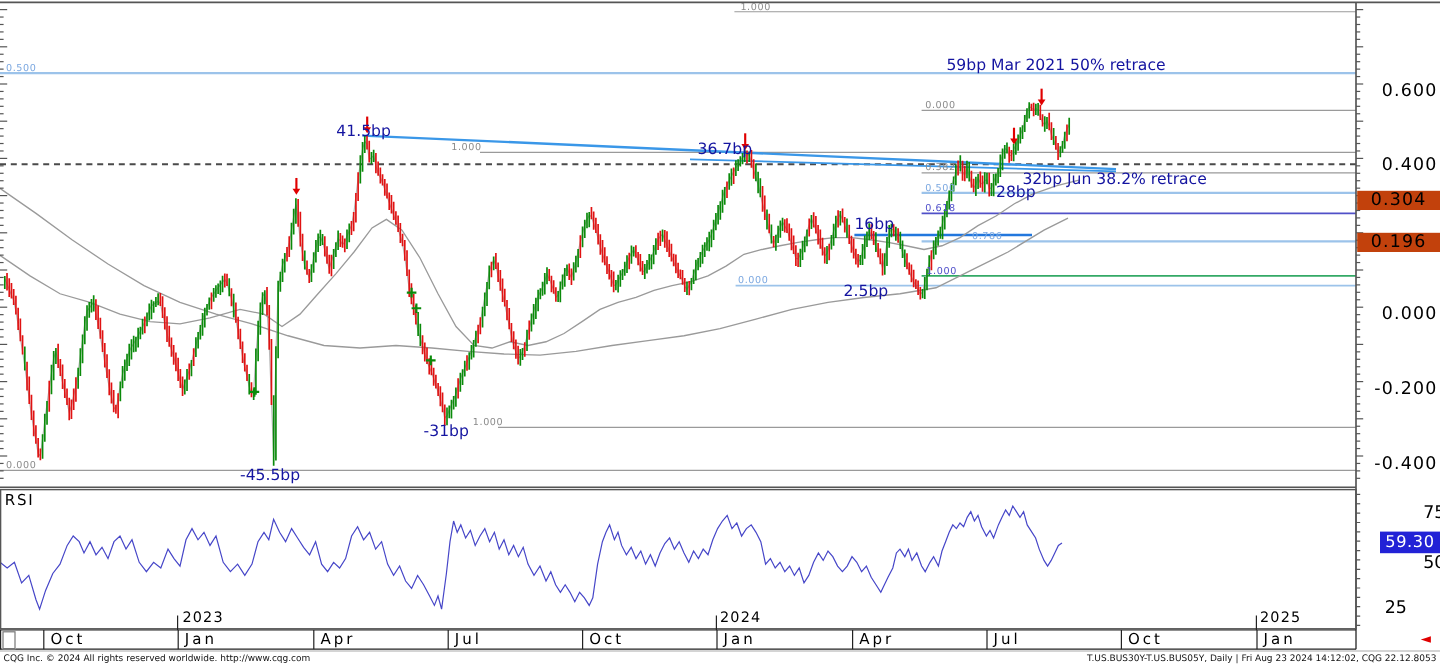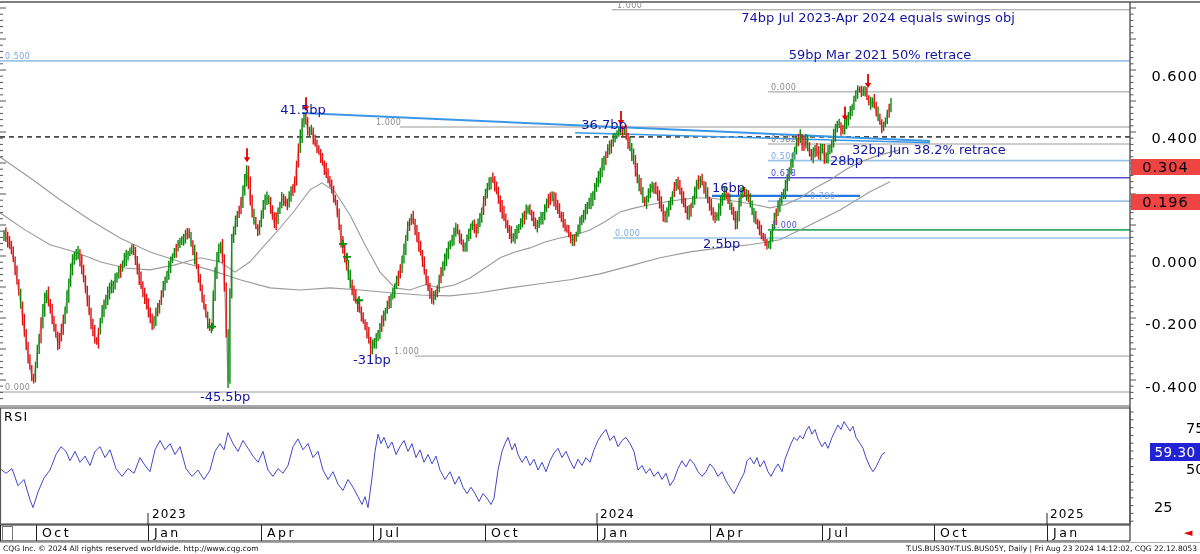--- a/index.html
+++ b/index.html
@@ -4,21 +4,21 @@
 <style>
   html,body{margin:0;padding:0;background:#fff;}
   #root{position:relative;width:1200px;height:554px;background:#fff;overflow:hidden;
         font-family:"DejaVu Sans","Liberation Sans",sans-serif;}
   #chart-svg{position:absolute;left:0;top:0;}
   .ann{position:absolute;color:#1414a0;font-size:13px;white-space:nowrap;z-index:6;}
   .ann.center{transform:translateX(-50%);}
   .fiblab{position:absolute;font-size:8px;white-space:nowrap;z-index:5;letter-spacing:0.5px;}
   .yaxlab{position:absolute;left:1132px;width:66px;text-align:right;font-size:14.5px;
           letter-spacing:1px;color:#000;z-index:6;padding-right:2px;margin-top:20px;}
-  .yaxlab.hl{background:#ef4444;left:1131px;width:69px;padding-right:0;text-align:center;}
+  .yaxlab.hl{background:#c2410c;left:1131px;width:69px;padding-right:0;text-align:center;}
   .rsilab{position:absolute;left:1154px;font-size:14.5px;color:#000;z-index:6;}
   #rsi-badge{position:absolute;left:1150px;width:50px;height:18px;background:#2222d6;color:#fff;
              font-size:13.5px;text-align:center;line-height:18px;z-index:7;letter-spacing:0.5px;}
   #rsi-title{position:absolute;left:4px;top:409px;font-size:12.5px;color:#000;letter-spacing:1.5px;z-index:6;}
   .mcell{position:absolute;top:525px;height:16px;border-left:1px solid #222;z-index:6;}
   .mcell span{display:block;padding-left:5px;font-size:12.5px;letter-spacing:2.5px;color:#000;line-height:16px;}
   .ycell{position:absolute;font-size:12px;color:#000;letter-spacing:1px;z-index:6;top:507px;}
   #statusbar{position:absolute;left:0;top:543px;width:1200px;height:11px;font-size:7.5px;color:#111;z-index:6;}
   #status-left{position:absolute;left:3px;top:1px;}
   #status-right{position:absolute;right:3px;top:1px;}
@@ -236,21 +236,20 @@
     <div class="fiblab" style="left: 771px; top: 82.9156px; color: rgb(138, 138, 138);">0.000</div>
     <div class="fiblab" style="left: 376px; top: 117.952px; color: rgb(138, 138, 138);">1.000</div>
     <div class="fiblab" style="left: 771px; top: 135.005px; color: rgb(138, 138, 138);">0.382</div>
     <div class="fiblab" style="left: 771px; top: 151.748px; color: rgb(122, 167, 224);">0.500</div>
     <div class="fiblab" style="left: 771px; top: 168.8px; color: rgb(77, 77, 201);">0.618</div>
     <div class="fiblab" style="left: 771px; top: 192.054px; color: rgb(122, 167, 224); padding-left: 39px;">0.786</div>
     <div class="fiblab" style="left: 772px; top: 220.889px; color: rgb(77, 77, 201);">1.000</div>
     <div class="fiblab" style="left: 615px; top: 228.951px; color: rgb(122, 167, 224);">0.000</div>
     <div class="fiblab" style="left: 394px; top: 347.081px; color: rgb(138, 138, 138);">1.000</div>
     <div class="fiblab" style="left: 5px; top: 383.048px; color: rgb(138, 138, 138);">0.000</div>
-    <div class="ann center" style="left: 878px; top: 10px;">74bp Jul 2023-Apr 2024 equals swings obj</div>
     <div class="ann center" style="left: 880px; top: 47px;">59bp Mar 2021 50% retrace</div>
     <div class="ann center" style="left: 303px; top: 102px;">41.5bp</div>
     <div class="ann center" style="left: 604px; top: 117px;">36.7bp</div>
     <div class="ann" style="left: 852px; top: 142px;">32bp Jun 38.2% retrace</div>
     <div class="ann" style="left: 830px; top: 153px;">28bp</div>
     <div class="ann" style="left: 712px; top: 180px;">16bp</div>
     <div class="ann" style="left: 703px; top: 236px;">2.5bp</div>
     <div class="ann" style="left: 353px; top: 352px;">-31bp</div>
     <div class="ann" style="left: 200px; top: 389px;">-45.5bp</div>
     <div class="yaxlab" style="top: 48px;">0.600</div>

